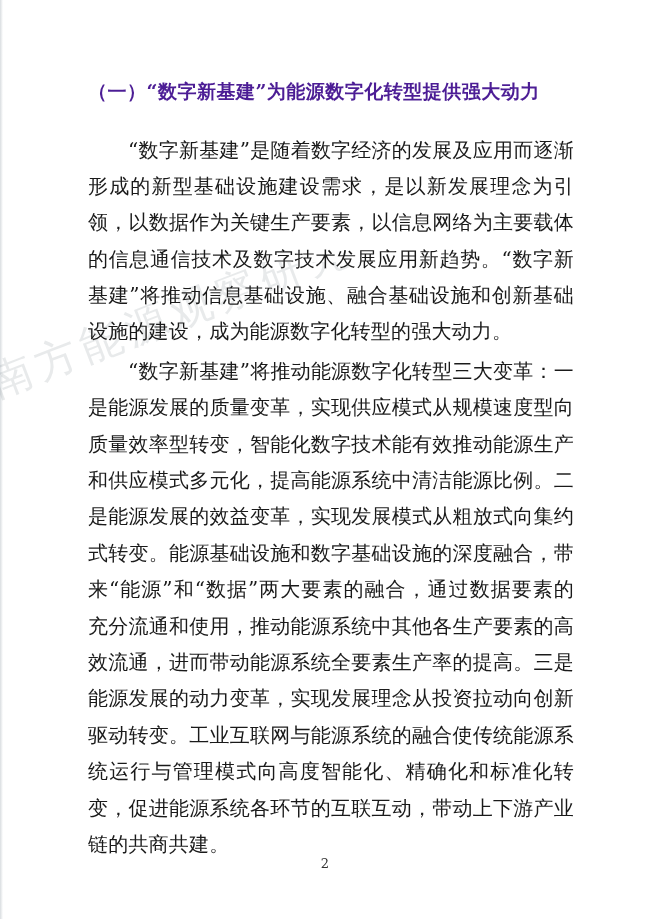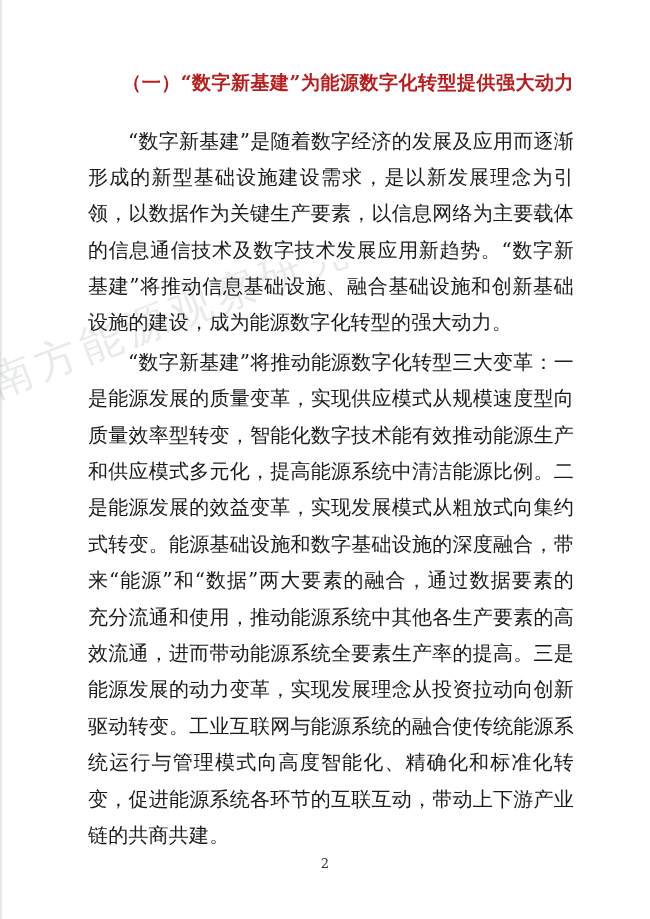--- a/index.html
+++ b/index.html
@@ -30,27 +30,27 @@
     height: 919px;
     background: linear-gradient(to right, #d9dde0, #ffffff);
   }
   .content {
     position: absolute;
     left: 88px;
     top: 60px;
     width: 486px;
   }
   .heading {
-    color: #b91c1c;
+    color: #4c1d95;
     font-size: 19px;
     font-weight: bold;
     letter-spacing: 0.5px;
     line-height: 1.5;
-    text-align: right;
-    margin: 8px 0 26px 0;
+    text-align: left;
+    margin: 17px 0 26px 0;
     font-family: "DejaVu Serif", "Liberation Serif", serif;
   }
   .para {
     font-size: 20px;
     line-height: 1.82;
     color: #1a1a1a;
     margin: 0 0 2px 0;
     text-align: justify;
     text-justify: inter-ideograph;
     text-indent: 2em;

